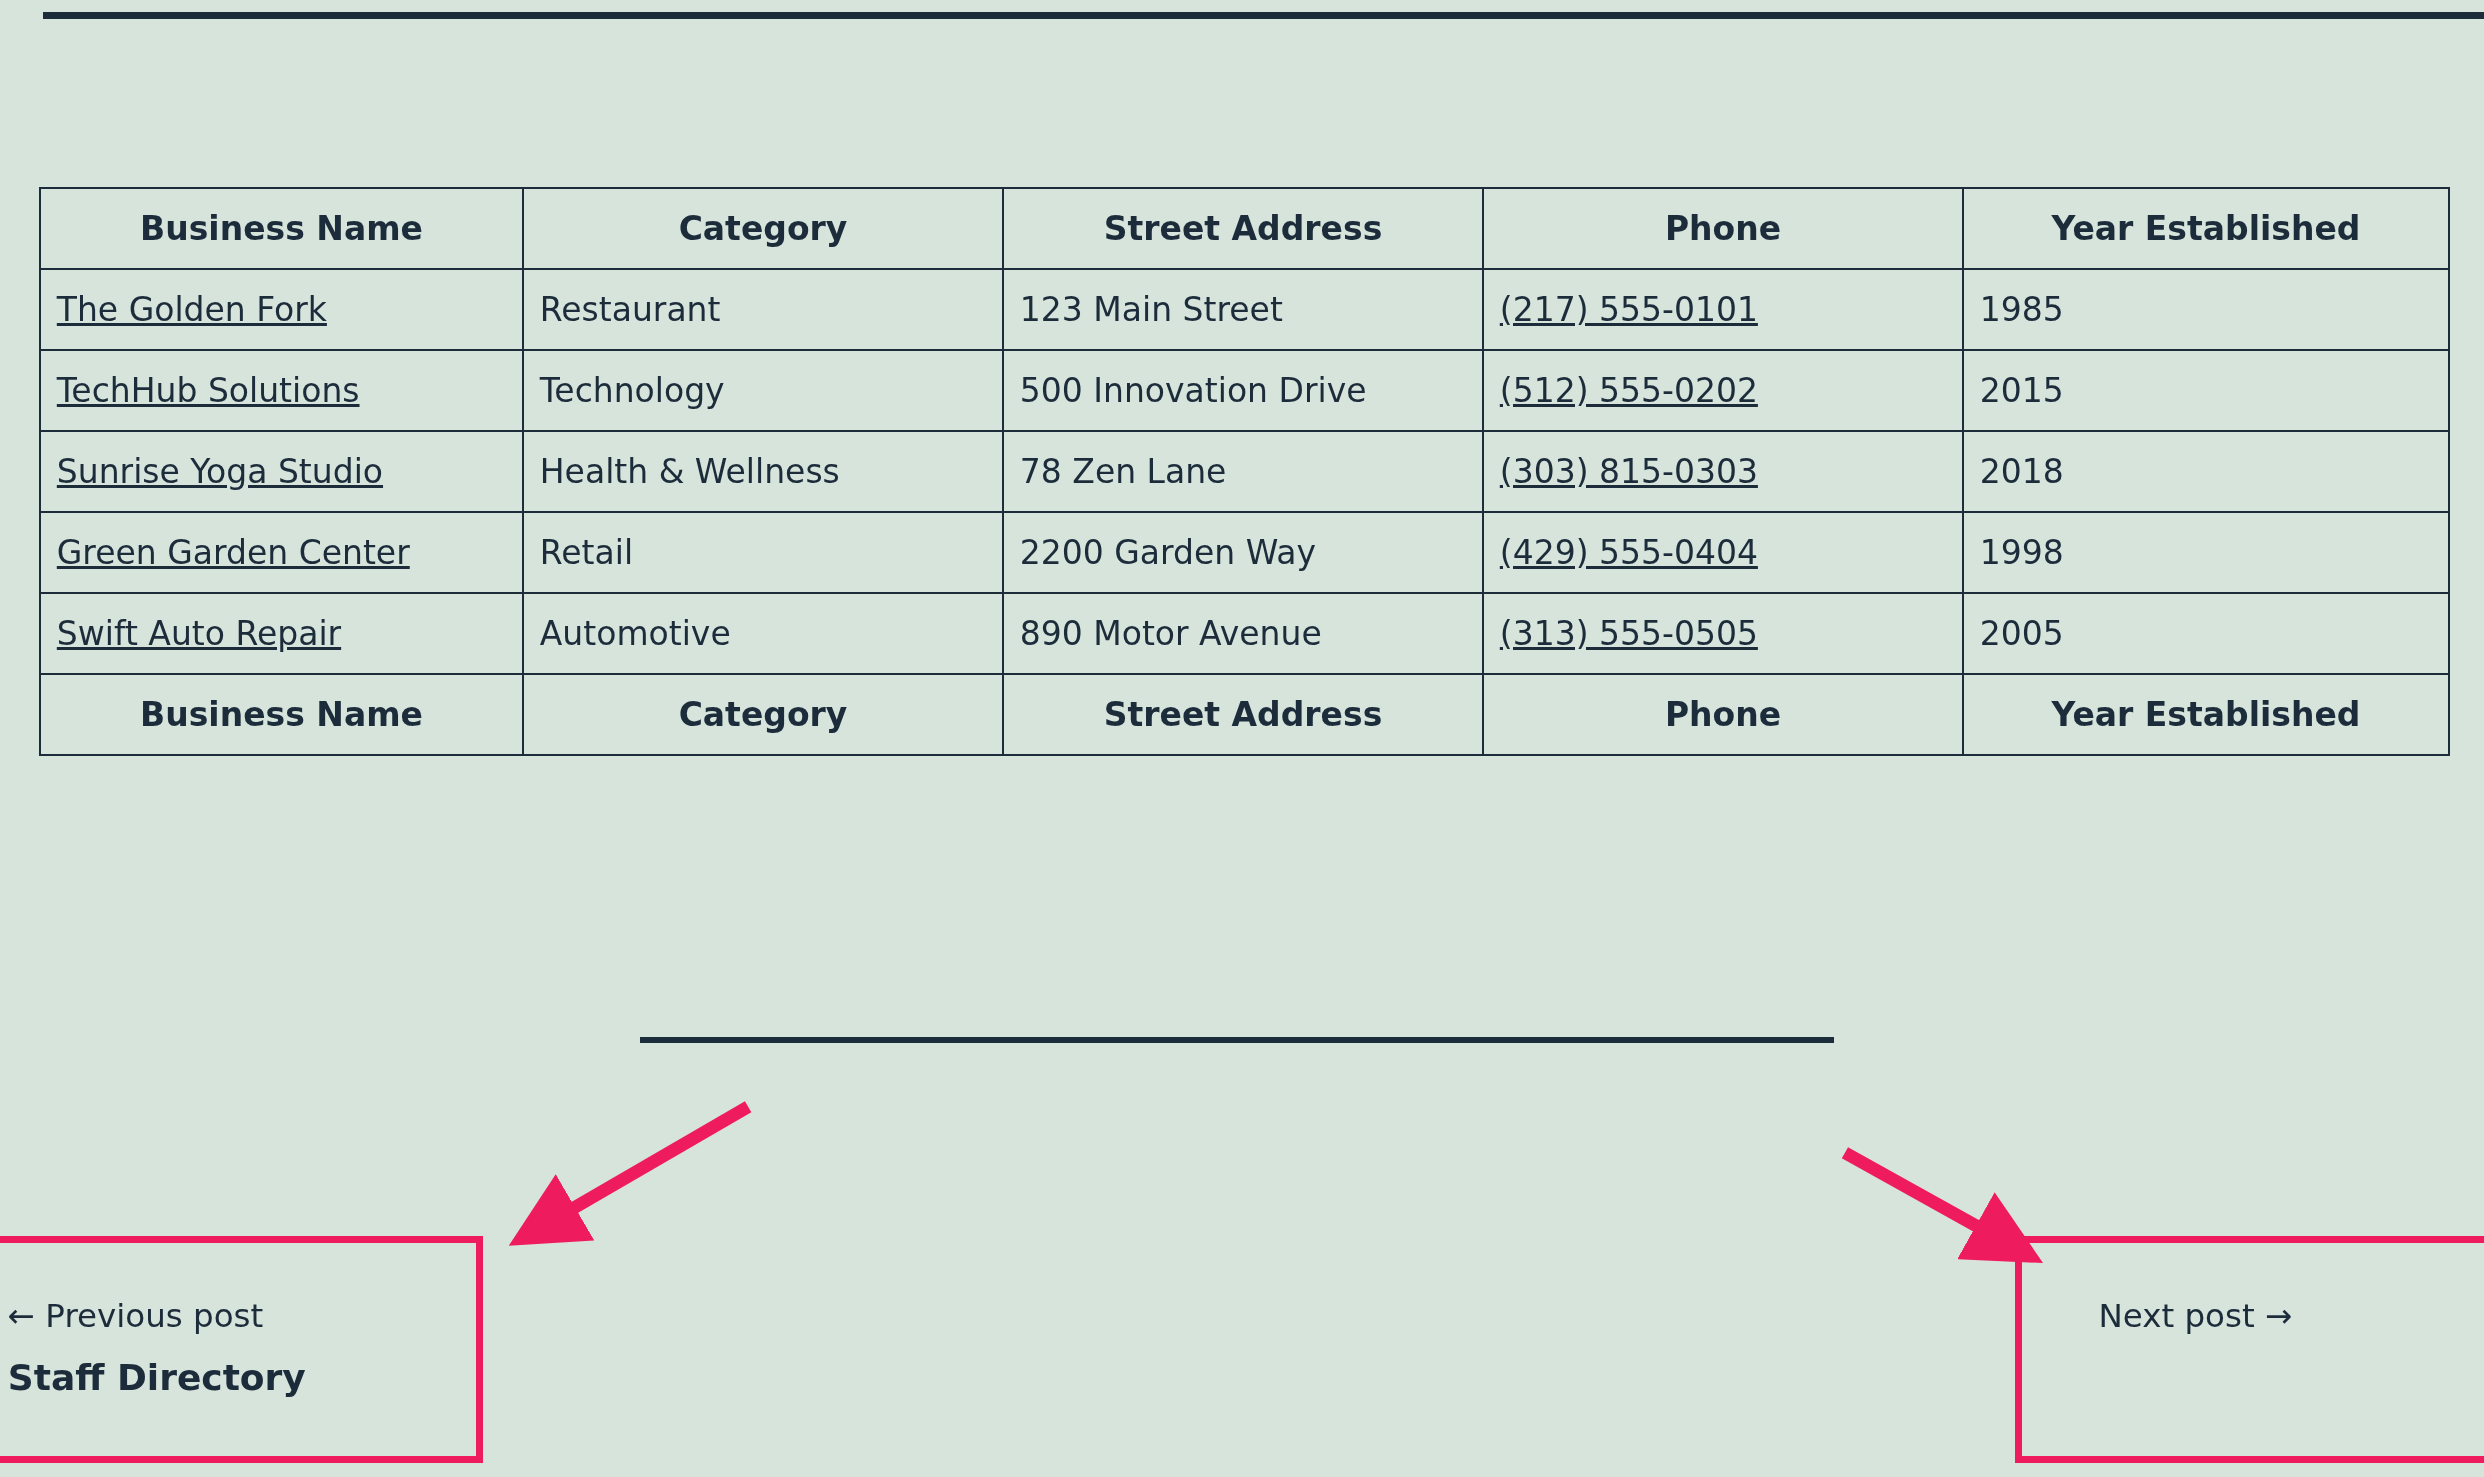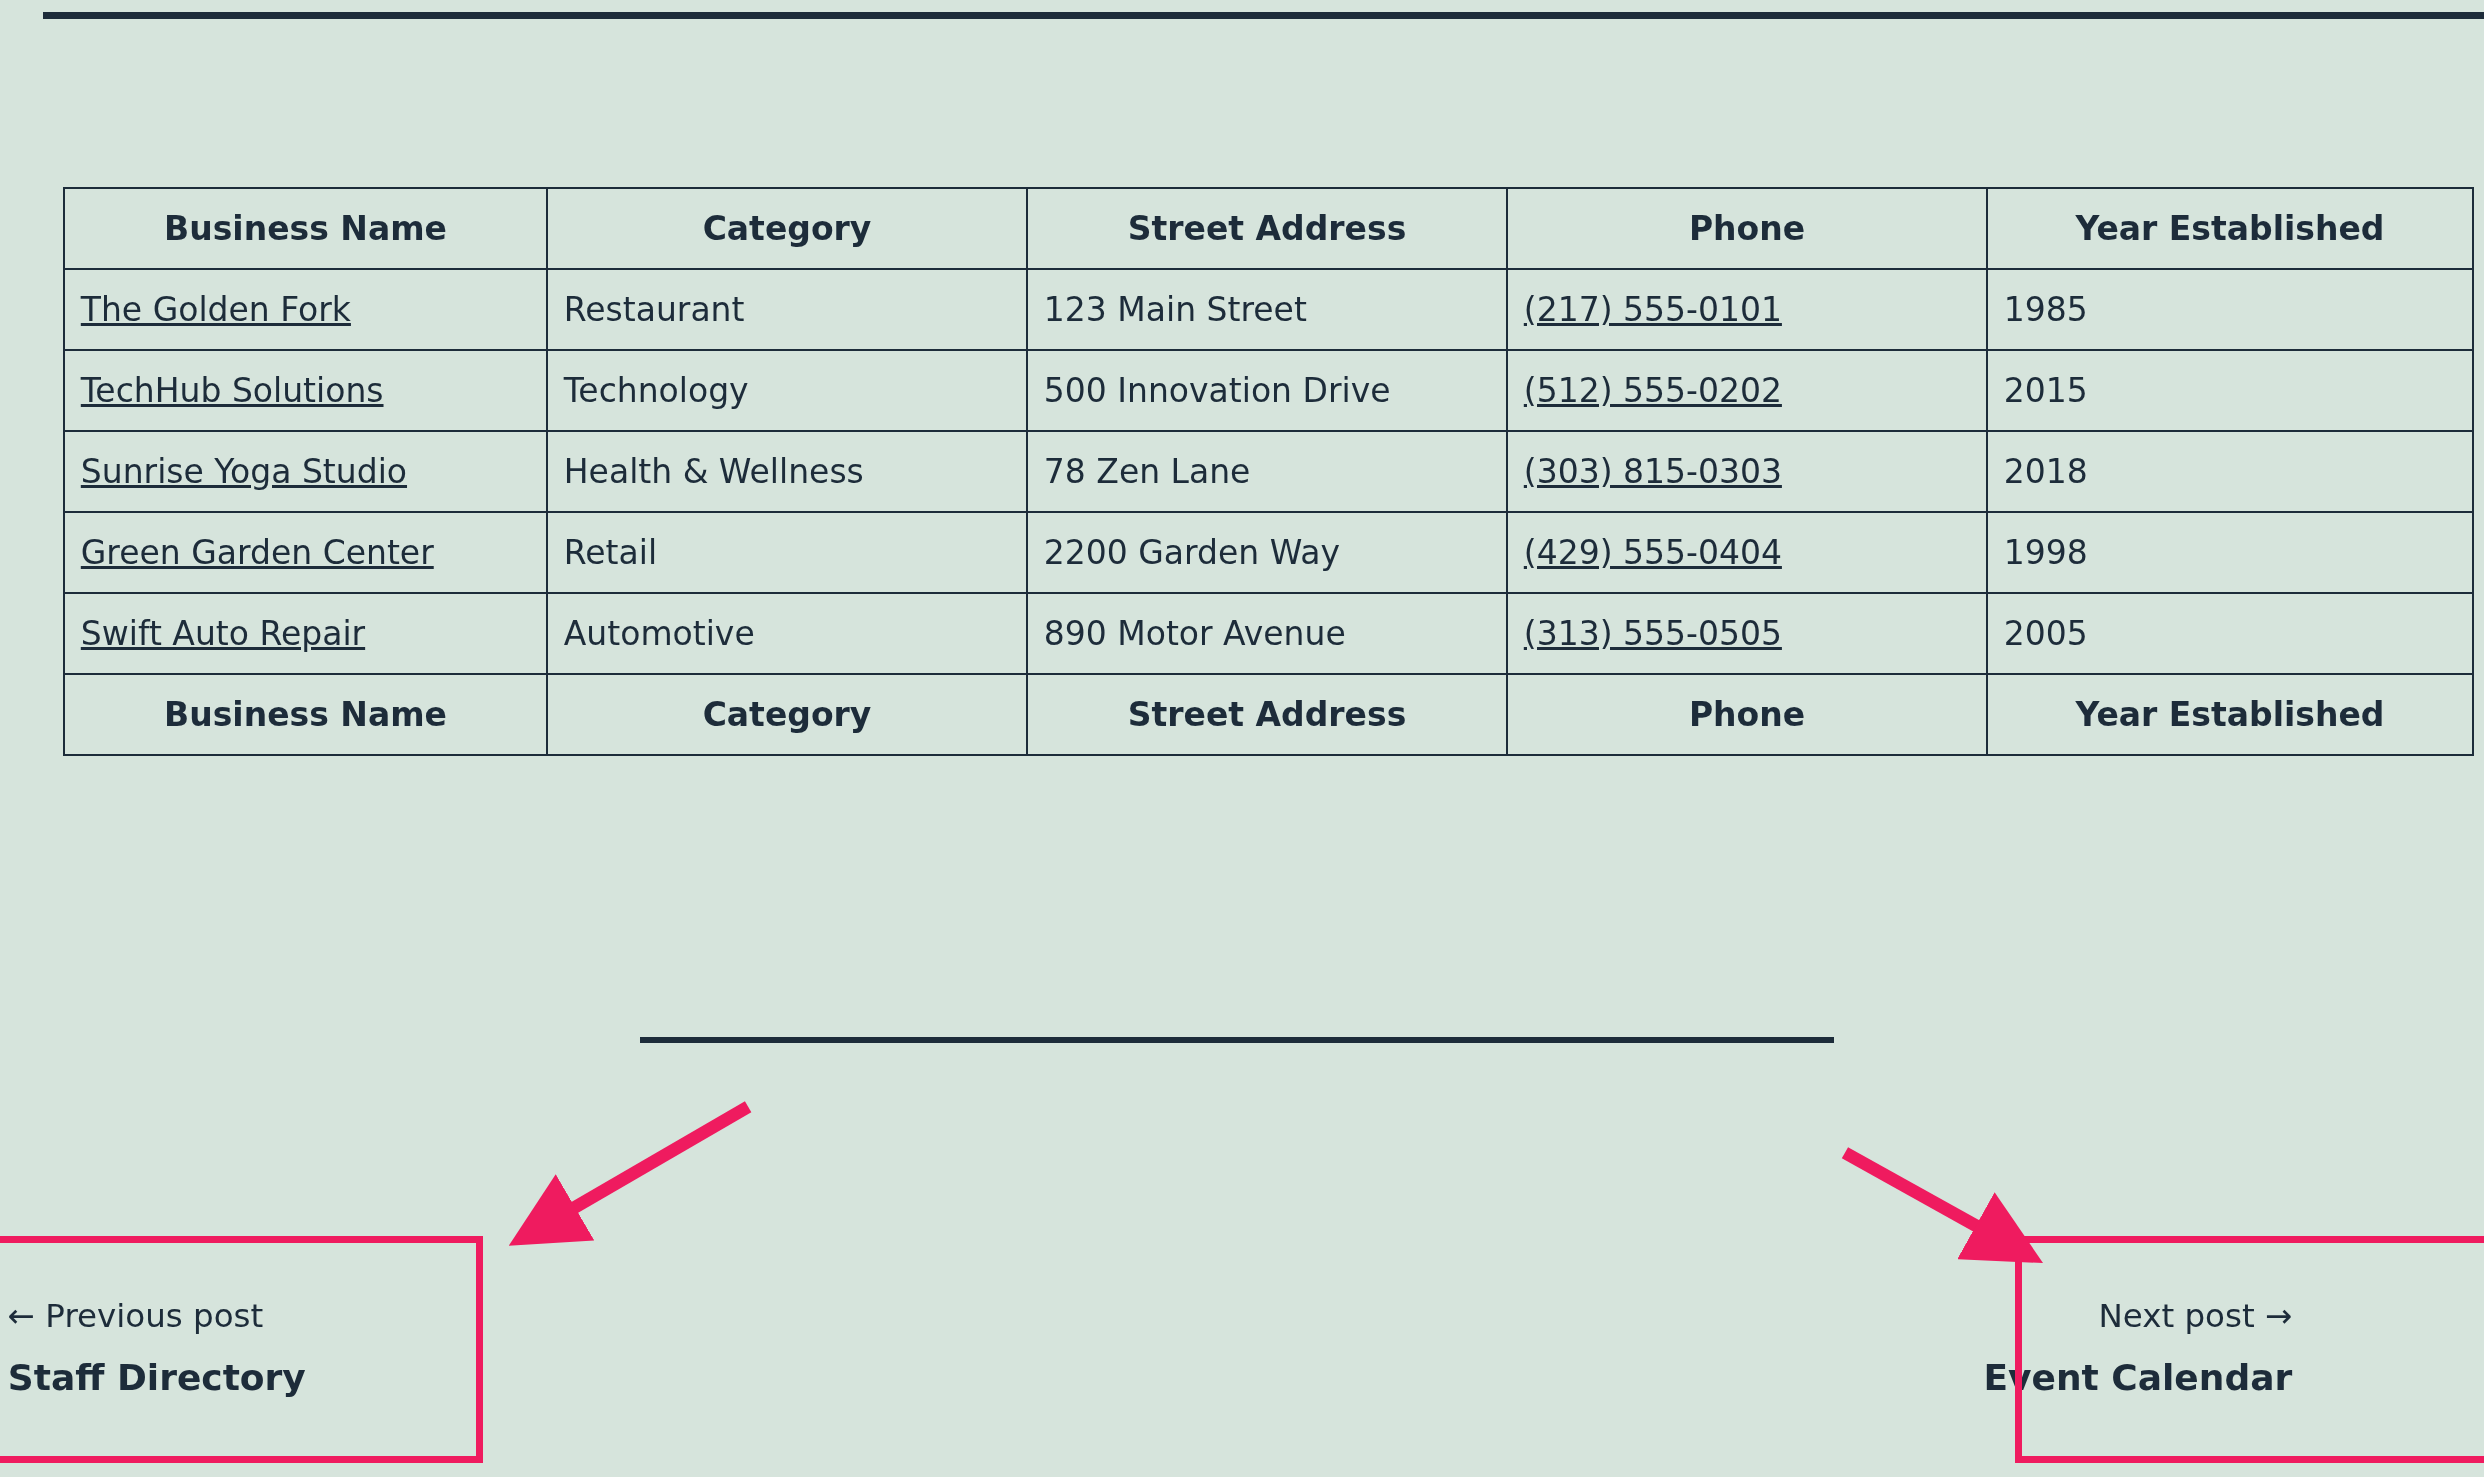--- a/index.html
+++ b/index.html
@@ -27,21 +27,20 @@
     position: absolute;
     left: 39px;
     top: 187px;
     width: 2408px;
   }
   table.directory {
     border-collapse: collapse;
     width: 100%;
     table-layout: fixed;
     background: transparent;
-    margin-left: 24px;
   }
   table.directory th,
   table.directory td {
     border: 2px solid #1d2c3a;
     padding: 19.7px 15.8px;
     font-size: 33px;
     line-height: 1.2;
     vertical-align: middle;
   }
   table.directory th {
@@ -204,21 +203,20 @@
 
 <div class="divider"></div>
 
 <div class="post-nav">
   <div class="nav-block nav-prev">
     <div class="nav-kicker">← Previous post</div>
     <div class="nav-title">Staff Directory</div>
   </div>
   <div class="nav-block nav-next">
     <div class="nav-kicker">Next post →</div>
-    <div class="nav-title">Event Calendar</div>
   </div>
 </div>
 
 <div class="highlight-box hb-prev"></div>
 <div class="highlight-box hb-next"></div>
 
 <svg class="arrow-svg" style="left:502px; top:1089px;" width="286" height="167" viewBox="0 0 290 170">
   <defs>
     <marker id="ah1" markerWidth="6" markerHeight="6" refX="3" refY="3" orient="auto">
       <path d="M0,0 L6,3 L0,6 z" fill="#ef1b5f"></path>

